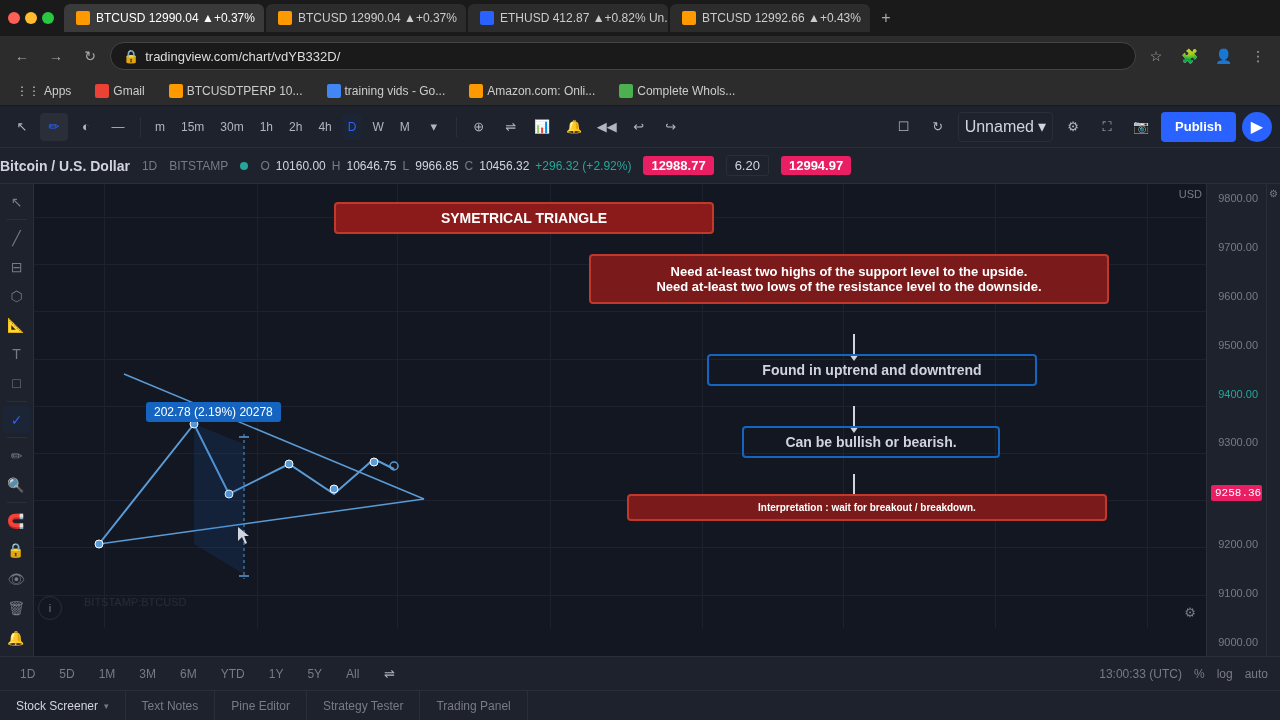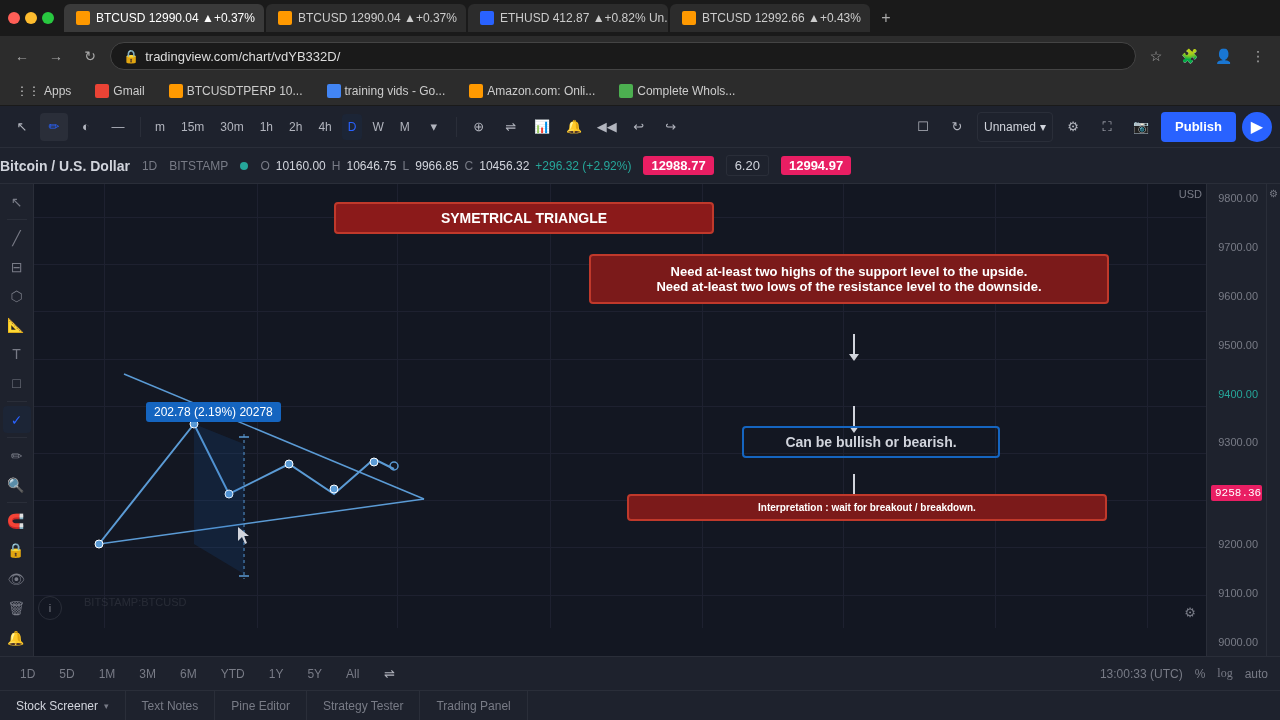--- a/index.html
+++ b/index.html
@@ -216,21 +216,21 @@
     <div class="tv-toolbar-btn" title="Bar Replay">⇌</div>
     <div class="tv-toolbar-btn" title="Chart Type">📊</div>
     <div class="tv-toolbar-btn" title="Alert">🔔</div>
     <div class="tv-toolbar-btn" title="Replay">◀◀</div>
     <div class="tv-toolbar-btn" title="Undo">↩</div>
     <div class="tv-toolbar-btn" title="Redo">↪</div>
 
     <div class="tv-toolbar-right">
       <div class="tv-toolbar-btn">☐</div>
       <div class="tv-toolbar-btn">↻</div>
-      <div style="display:flex;align-items:center;gap:4px;padding:0 6px;height:30px;border:1px solid #2a2e39;border-radius:4px;cursor:pointer;font-size:12px;color:#d1d4dc;">
+      <div style="display:flex;align-items:center;gap:4px;padding:0 6px;height:30px;border:1px solid #2a2e39;border-radius:4px;cursor:pointer;font-size:16px;color:#d1d4dc;">
         <span>Unnamed</span>
         <span>▾</span>
       </div>
       <div class="tv-toolbar-btn">⚙</div>
       <div class="tv-toolbar-btn">⛶</div>
       <div class="tv-toolbar-btn">📷</div>
       <button class="publish-btn">
         <span>Publish</span>
       </button>
       <div class="tv-play-btn">▶</div>
@@ -348,20 +348,23 @@
       <div class="annotation-box annotation-dark-red" style="left:555px;top:70px;width:520px;padding:8px 14px;">
         <div>Need at-least two highs of the support level to the upside.</div>
         <div>Need at-least  two lows of the resistance level to the downside.</div>
       </div>
 
       <div style="position:absolute;left:815px;top:150px;display:flex;flex-direction:column;align-items:center;">
         <div style="width:2px;height:20px;background:#d1d4dc;"></div>
         <div style="width:0;height:0;border-left:5px solid transparent;border-right:5px solid transparent;border-top:7px solid #d1d4dc;"></div>
       </div>
 
+      <div class="annotation-box annotation-blue" style="left:673px;top:170px;width:330px;">
+        <span>Found in uptrend and downtrend</span>
+      </div>
 
       <div style="position:absolute;left:815px;top:222px;display:flex;flex-direction:column;align-items:center;">
         <div style="width:2px;height:20px;background:#d1d4dc;"></div>
         <div style="width:0;height:0;border-left:5px solid transparent;border-right:5px solid transparent;border-top:7px solid #d1d4dc;"></div>
       </div>
 
       <div class="annotation-box annotation-blue" style="left:708px;top:242px;width:258px;">
         <span>Can be bullish or bearish.</span>
       </div>
 
@@ -407,21 +410,21 @@
     <div class="timerange-btn">3M</div>
     <div class="timerange-btn">6M</div>
     <div class="timerange-btn">YTD</div>
     <div class="timerange-btn">1Y</div>
     <div class="timerange-btn">5Y</div>
     <div class="timerange-btn">All</div>
     <div class="tv-toolbar-btn">⇌</div>
     <div class="bottom-right">
       <span>13:00:33 (UTC)</span>
       <span style="cursor:pointer;">%</span>
-      <span style="cursor:pointer;font-family:Liberation Serif, serif;">log</span>
+      <span style="cursor:pointer;">log</span>
       <span style="cursor:pointer;">auto</span>
     </div>
   </div>
 
   <div class="tab-bar">
     <div class="tab-item active">
       <span>Stock Screener</span>
       <span class="tab-arrow">▾</span>
     </div>
     <div class="tab-item">

